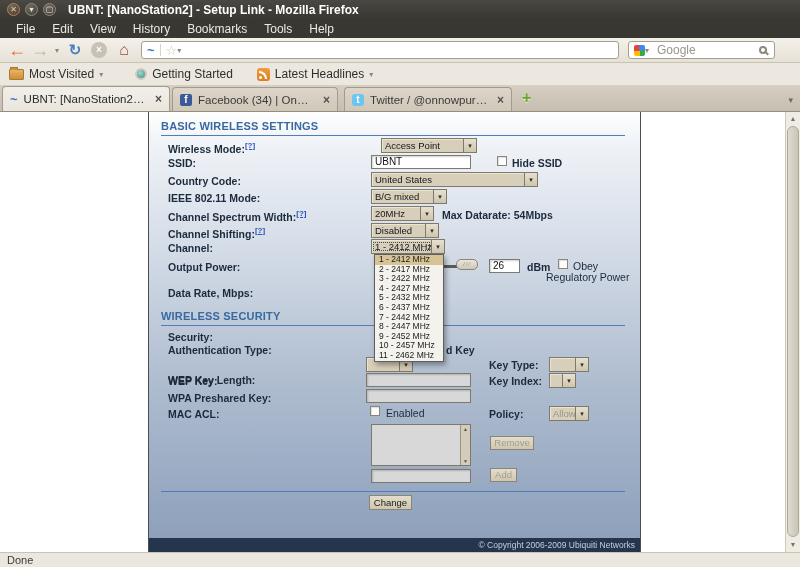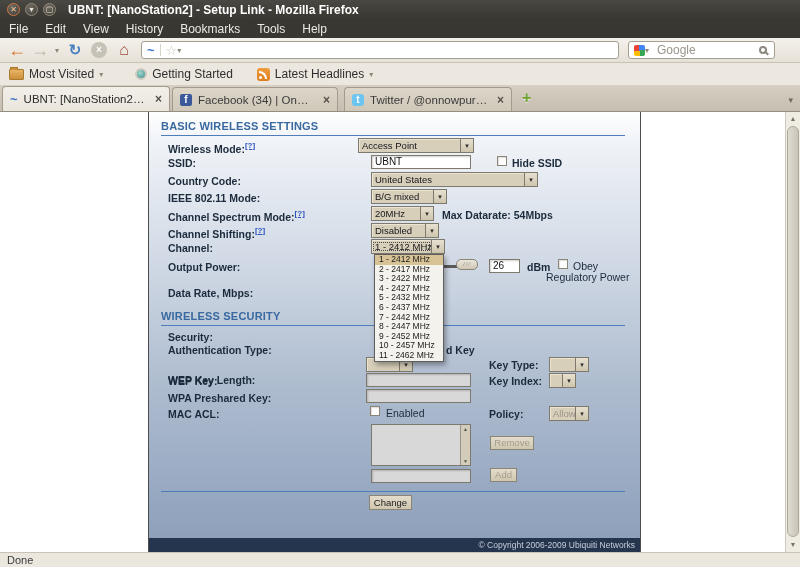--- a/index.html
+++ b/index.html
@@ -11,21 +11,21 @@
     background:linear-gradient(#4a4843,#393732); display:flex; align-items:center; }
   .winbtns { display:flex; gap:5px; margin-left:7px; }
   .winbtn { width:13px; height:13px; border-radius:50%;
     background:radial-gradient(circle at 35% 30%, #6f6b62, #403e38);
     border:1px solid #93897a; color:#e8e3d8; font-size:8px; line-height:11px; text-align:center; }
   .winbtn.close { border-color:#d07a45; color:#f0c39b; }
   .titletext { color:#ffffff; font-weight:bold; font-size:12px; margin-left:12px; white-space:nowrap; }
 
   
   .menubar { position:absolute; top:19px; left:0; right:0; height:19px; background:#393732;
-    display:flex; align-items:center; gap:17px; padding-left:9px; }
+    display:flex; align-items:center; gap:17px; padding-left:16px; }
   .menubar span { color:#ece9e2; font-size:12px; }
 
   
   .navbar { position:absolute; top:38px; left:0; right:0; height:25px;
     background:linear-gradient(#f4f1eb,#e6e1d7); border-bottom:1px solid #c9c3b6;
     display:flex; align-items:center; padding-left:5px; }
   .navbtn { text-align:center; cursor:default; }
   .btn-back { color:#d9712a; font-weight:bold; font-size:18px; width:24px; }
   .btn-fwd  { color:#bcb7ac; font-weight:bold; font-size:18px; width:22px; }
   .caret-xs { color:#8d887d; font-size:8px; width:12px; }
@@ -232,21 +232,21 @@
   </div>
 
   <div class="viewport">
     <div class="panel">
 
       <div class="sectionhdr" style="top:8px;">BASIC WIRELESS SETTINGS</div>
 
       <div class="lbl" style="top:29px; left:19px;">
         <span>Wireless Mode:</span><span class="help">[?]</span>
       </div>
-      <div class="sel" style="top:26px; left:209px; width:116px;">
+      <div class="sel" style="top:26px; left:232px; width:96px;">
         <span class="txt">Access Point</span>
         <span class="arw">▾</span>
       </div>
 
       <div class="lbl" style="top:45px; left:19px;">SSID:</div>
       <div class="inp" style="top:43px; left:222px; width:100px;">UBNT</div>
       <div class="cb" style="top:44px; left:348px;"></div>
       <div class="lbl" style="top:45px; left:363px;">Hide SSID</div>
 
       <div class="lbl" style="top:63px; left:19px;">Country Code:</div>
@@ -255,21 +255,21 @@
         <span class="arw">▾</span>
       </div>
 
       <div class="lbl" style="top:80px; left:19px;">IEEE 802.11 Mode:</div>
       <div class="sel" style="top:77px; left:222px; width:76px;align-items:center;">
         <span class="txt">B/G mixed</span>
         <span class="arw">▾</span>
       </div>
 
       <div class="lbl" style="top:97px; left:19px;">
-        <span>Channel Spectrum Mode:</span><span class="help">[?]</span>
+        <span>Channel Spectrum Width:</span><span class="help">[?]</span>
       </div>
       <div class="sel" style="top:94px; left:222px; width:63px;">
         <span class="txt">20MHz</span>
         <span class="arw">▾</span>
       </div>
       <div class="lbl" style="top:97px; left:293px; font-weight:bold;">Max Datarate: 54Mbps</div>
 
       <div class="lbl" style="top:114px; left:19px;">
         <span>Channel Shifting:</span><span class="help">[?]</span>
       </div>

